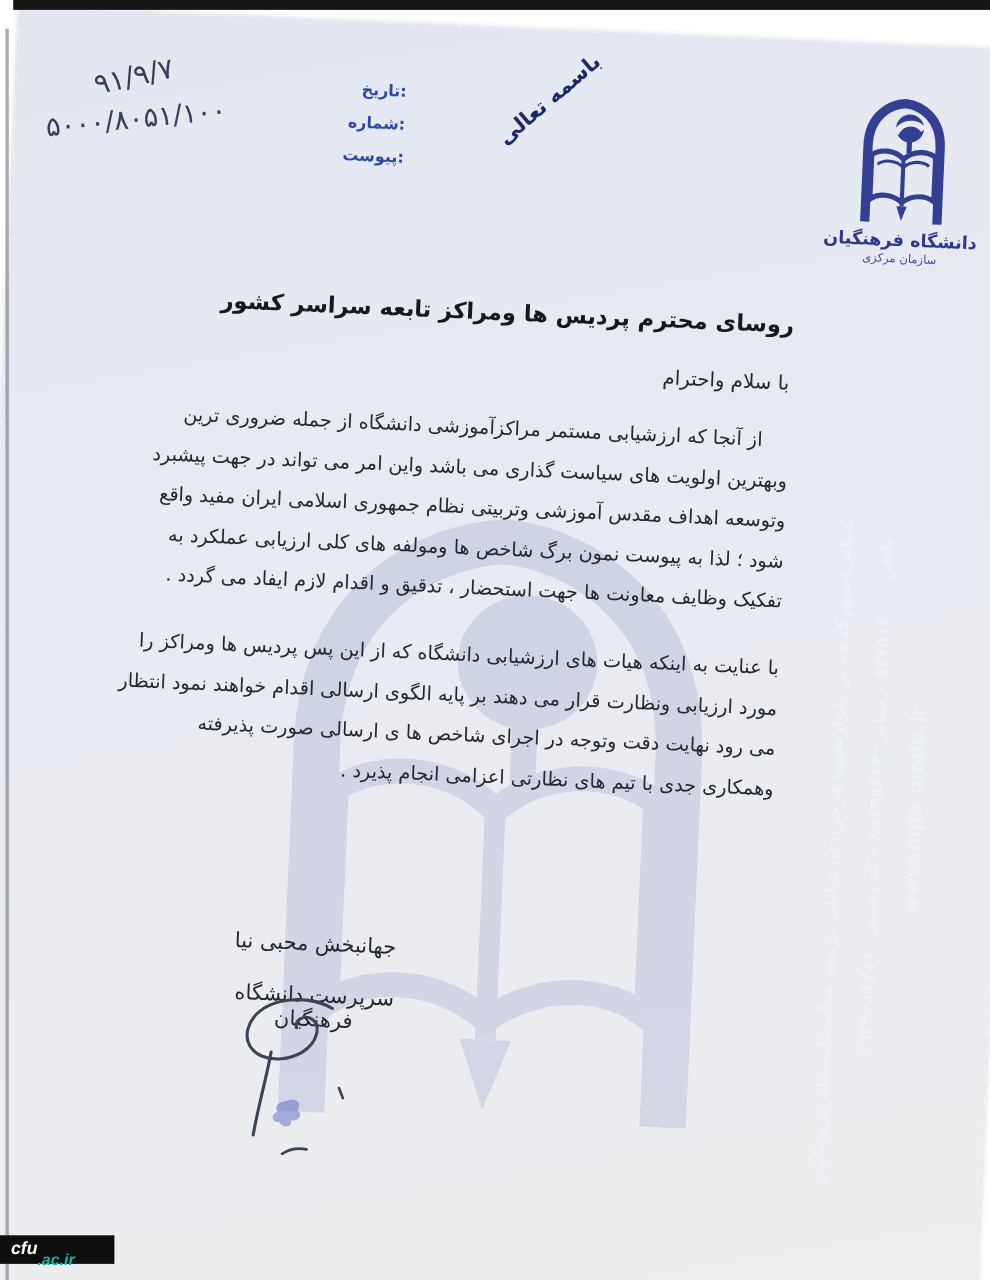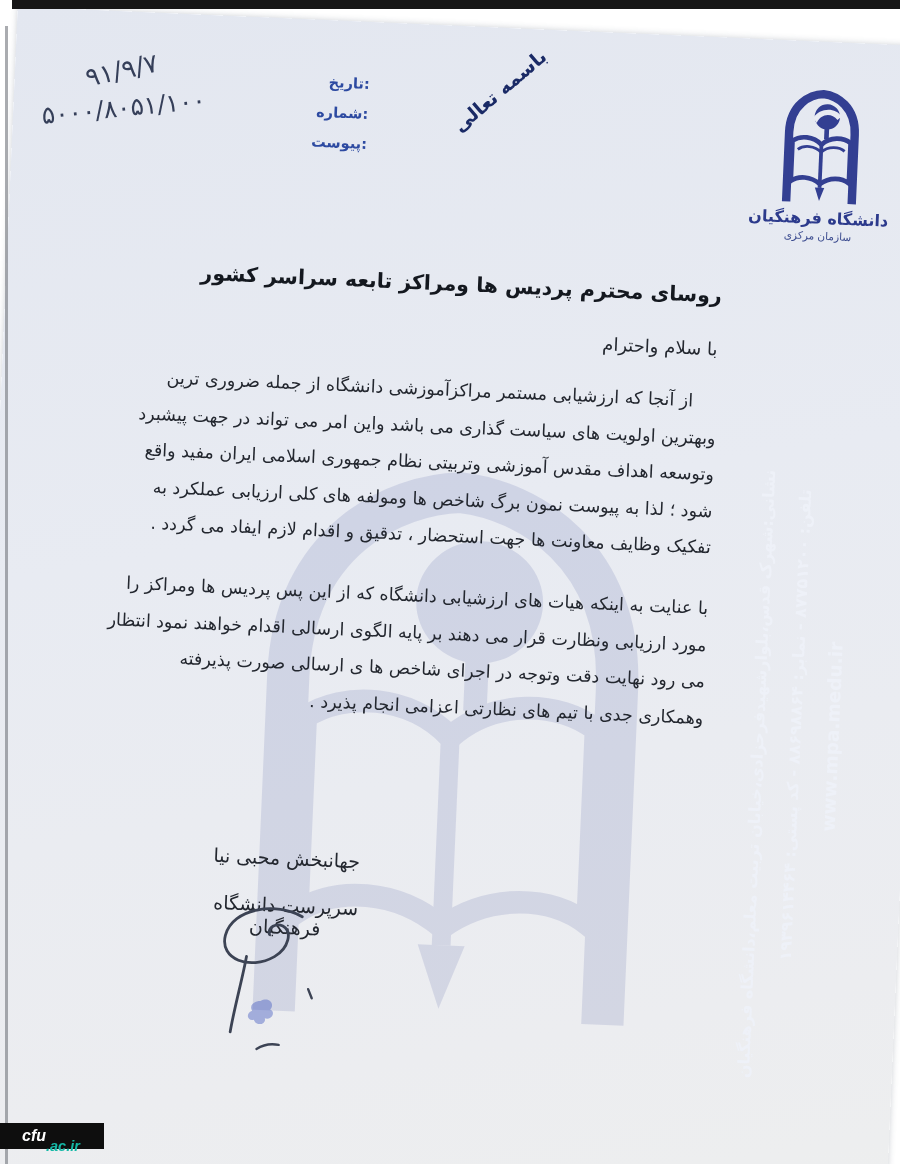--- a/index.html
+++ b/index.html
@@ -56,21 +56,21 @@
     position:absolute;left:-206px;top:393px;width:556px;height:116px;
     transform:rotate(-90deg);direction:rtl;text-align:right;
   }
   .strip-line{color:#eef1f8;font-size:16px;font-weight:bold;line-height:37px;white-space:nowrap;}
   .strip-addr{padding-right:8px;}
   .strip-contact{padding-right:26px;}
   .strip-web{direction:ltr;text-align:right;padding-right:177px;font-size:18.5px;font-weight:bold;line-height:38px;}
   
   .cfu-badge{
     position:absolute;left:0;top:1123px;width:104px;height:26px;background:#0e0e0e;z-index:50;
-    display:flex;align-items:center;padding-left:22px;box-sizing:border-box;
+    display:flex;align-items:center;padding-left:10px;box-sizing:border-box;
     font-style:italic;font-weight:bold;font-size:16px;font-family:"Liberation Sans",sans-serif;
   }
   .cfu-primary{color:#ffffff;}
   .cfu-secondary{color:#14b8a6;font-size:14.5px;margin-top:20px;}
 </style>
 </head>
 <body>
 
 <div class="paper">
 

